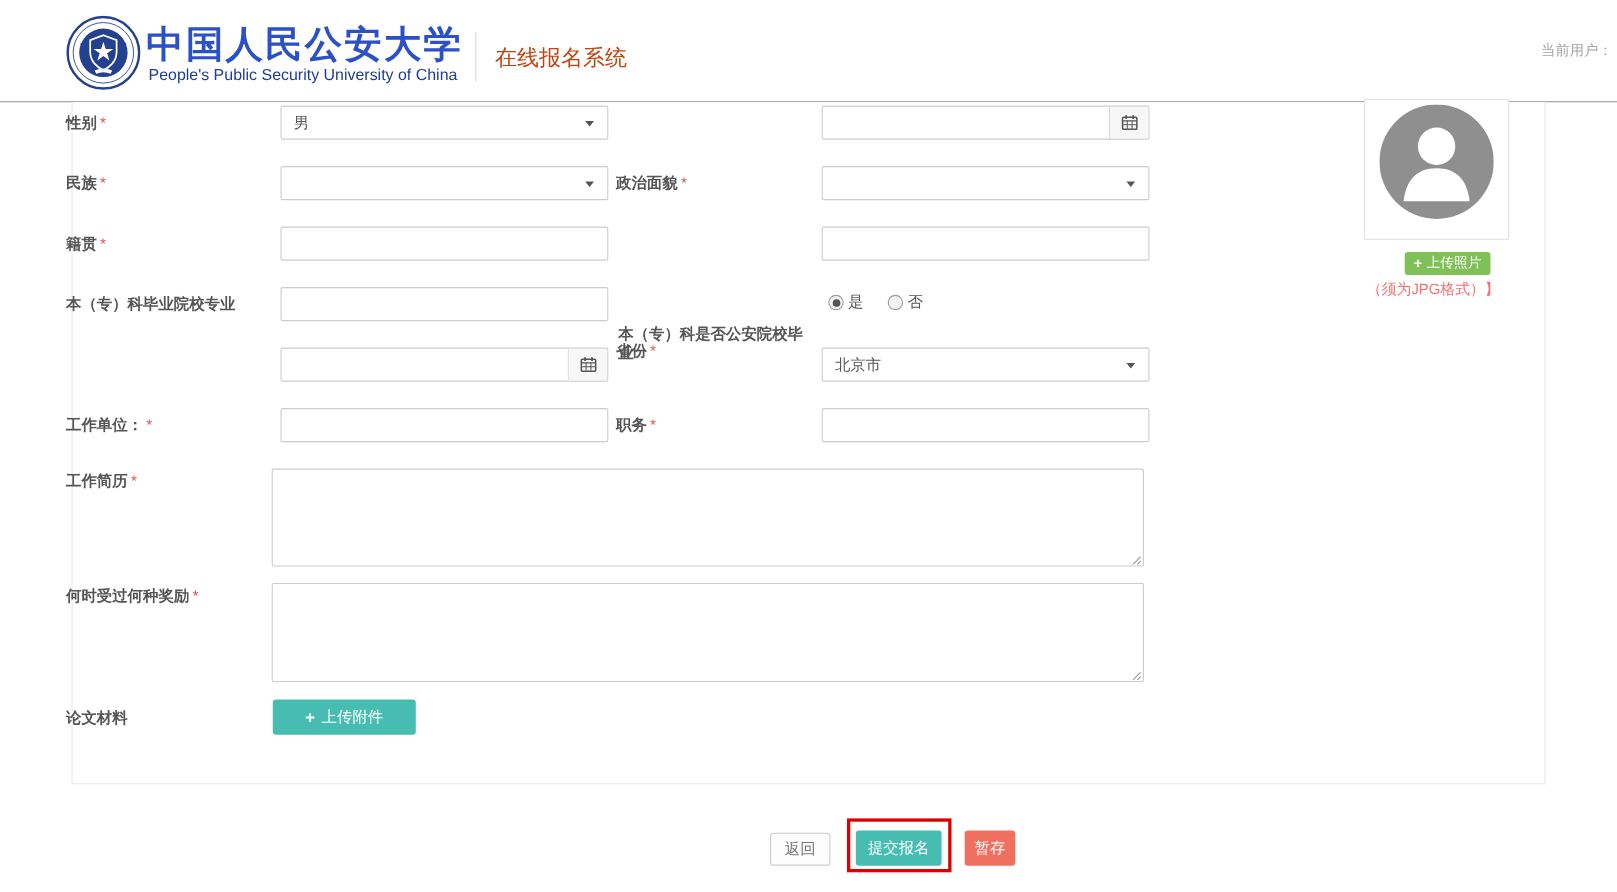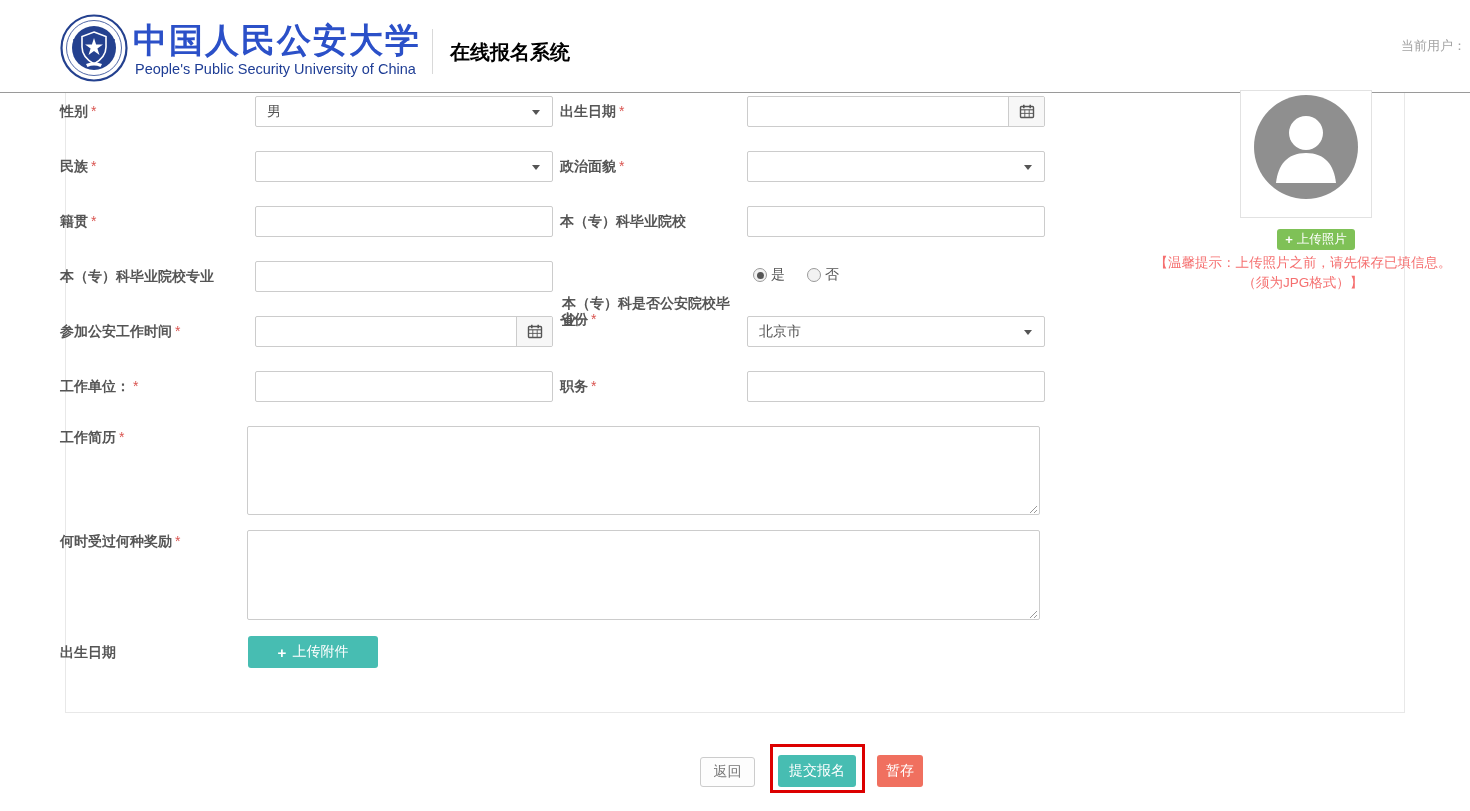--- a/index.html
+++ b/index.html
@@ -5,21 +5,21 @@
   * { margin:0; padding:0; box-sizing:border-box; }
   html,body { width:1470px; height:811px; background:#fff; font-family:"Liberation Sans",sans-serif; overflow:hidden; }
   .stage { position:relative; width:1470px; height:607px; background:#fff; }
 
   
   .header { position:absolute; left:0; top:0; width:1470px; height:93px; background:#fff; border-bottom:1px solid #9a9a9a; }
   .logo { position:absolute; left:60px; top:14px; width:68px; height:68px; }
   .uni-cn { position:absolute; left:133px; top:18px; font-size:34px; font-weight:bold; color:#2b50c8; letter-spacing:2px; }
   .uni-en { position:absolute; left:135px; top:61px; font-size:14.5px; color:#1e3d95; }
   .hdr-divider { position:absolute; left:432px; top:29px; width:1px; height:45px; background:#d9d9d9; }
-  .sys-title { position:absolute; left:450px; top:39px; font-size:20px; font-weight:bold; color:#000000; }
+  .sys-title { position:absolute; left:450px; top:39px; font-size:20px; font-weight:normal; color:#c2410c; }
   .cur-user { position:absolute; right:4px; top:37px; font-size:13px; color:#a3a3a3; }
 
   
   .panel { position:absolute; left:65px; top:93px; width:1340px; height:620px; background:#fff;
            border:1px solid #e8e8e8; border-top:none; }
 
   
   .lbl { position:absolute; font-size:14px; font-weight:bold; color:#555; text-align:left; line-height:31px; }
   .lbl .req { color:#d9534f; margin-left:3px; font-weight:normal; }
   .lbl-l { left:60px; width:180px; }
@@ -95,23 +95,20 @@
 
   <div class="panel"></div>
 
   <div class="lbl lbl-l" style="top:96px">
     <span>性别</span><span class="req">*</span>
   </div>
   <div class="sel" style="left:255px; top:96px; width:298px">
     <span>男</span>
     <span class="caret"></span>
   </div>
-  <div class="lbl lbl-r" style="top:96px">
-    <span>出生日期</span><span class="req">*</span>
-  </div>
   <div class="dategrp" style="left:747px; top:96px; width:298px">
     <input type="text" style="">
     <span class="addon">
       <svg width="16" height="15" viewBox="0 0 16 15">
         <rect x="1.5" y="2.5" width="13" height="11" rx="1" fill="none" stroke="#555" stroke-width="1.4"></rect>
         <line x1="4.8" y1="0.8" x2="4.8" y2="4.2" stroke="#555" stroke-width="1.6"></line>
         <line x1="11.2" y1="0.8" x2="11.2" y2="4.2" stroke="#555" stroke-width="1.6"></line>
         <line x1="1.5" y1="5.8" x2="14.5" y2="5.8" stroke="#555" stroke-width="1.1"></line>
         <line x1="5.8" y1="5.8" x2="5.8" y2="13" stroke="#555" stroke-width="0.9"></line>
         <line x1="10.2" y1="5.8" x2="10.2" y2="13" stroke="#555" stroke-width="0.9"></line>
@@ -132,23 +129,20 @@
   </div>
   <div class="sel" style="left:747px; top:151px; width:298px">
     <span></span>
     <span class="caret"></span>
   </div>
 
   <div class="lbl lbl-l" style="top:206px">
     <span>籍贯</span><span class="req">*</span>
   </div>
   <input class="txt" style="left: 255px; top: 206px; width: 298px;">
-  <div class="lbl lbl-r" style="top:206px">
-    <span>本（专）科毕业院校</span>
-  </div>
   <input class="txt" style="left: 747px; top: 206px; width: 298px;">
 
   <div class="lbl lbl-l" style="top:261px">
     <span>本（专）科毕业院校专业</span>
   </div>
   <input class="txt" style="left: 255px; top: 261px; width: 298px;">
   <div class="lbl lbl-wrap" style="left:562px; top:256px; width:176px">
     <span>本（专）科是否公安院校毕业</span>
   </div>
   <div class="radio-row" style="left:753px; top:266px">
@@ -157,23 +151,20 @@
           <span class="dot"></span>
         </span>
       <span class="radio-label">是</span>
     </span>
     <span class="radio-item">
       <span class="radio"></span>
       <span class="radio-label">否</span>
     </span>
   </div>
 
-  <div class="lbl lbl-l" style="top:316px">
-    <span>参加公安工作时间</span><span class="req">*</span>
-  </div>
   <div class="dategrp" style="left:255px; top:316px; width:298px">
     <input type="text" style="">
     <span class="addon">
       <svg width="16" height="15" viewBox="0 0 16 15">
         <rect x="1.5" y="2.5" width="13" height="11" rx="1" fill="none" stroke="#555" stroke-width="1.4"></rect>
         <line x1="4.8" y1="0.8" x2="4.8" y2="4.2" stroke="#555" stroke-width="1.6"></line>
         <line x1="11.2" y1="0.8" x2="11.2" y2="4.2" stroke="#555" stroke-width="1.6"></line>
         <line x1="1.5" y1="5.8" x2="14.5" y2="5.8" stroke="#555" stroke-width="1.1"></line>
         <line x1="5.8" y1="5.8" x2="5.8" y2="13" stroke="#555" stroke-width="0.9"></line>
         <line x1="10.2" y1="5.8" x2="10.2" y2="13" stroke="#555" stroke-width="0.9"></line>
@@ -210,21 +201,21 @@
   <div class="lbl" style="left:60px; top:532px; width:180px; line-height:18px">
     <span>何时受过何种奖励</span><span class="req">*</span>
   </div>
   <textarea class="ta" style="left: 247px; top: 530px; width: 793px; height: 90px;"></textarea>
   <svg class="grip" style="left:1028px; top:609px" width="10" height="10">
     <line x1="2" y1="9" x2="9" y2="2" stroke="#999" stroke-width="1"></line>
     <line x1="6" y1="9" x2="9" y2="6" stroke="#999" stroke-width="1"></line>
   </svg>
 
   <div class="lbl" style="left:60px; top:636px; width:180px; line-height:32px">
-    <span>出生日期</span>
+    <span>论文材料</span>
   </div>
   <button class="btn btn-teal btn-attach">
     <span class="plus">+</span>
     <span>上传附件</span>
   </button>
 
   <div class="photo-box"></div>
   <svg class="avatar" viewBox="0 0 104 104">
     <defs>
         <clipPath id="avclip">
@@ -235,21 +226,20 @@
     <g clip-path="url(#avclip)">
       <circle cx="52" cy="38" r="17" fill="#ffffff"></circle>
       <path d="M52 58 C33 58 24 70 22 88 L82 88 C80 70 71 58 52 58 Z" fill="#ffffff"></path>
     </g>
   </svg>
   <button class="btn btn-photo">
     <span class="plus">+</span>
     <span>上传照片</span>
   </button>
   <div class="tips">
-    <div>【温馨提示：上传照片之前，请先保存已填信息。</div>
     <div>（须为JPG格式）】</div>
   </div>
 
   <button class="btn btn-back">返回</button>
   <div class="annotation"></div>
   <button class="btn btn-teal btn-submit">提交报名</button>
   <button class="btn btn-save">暂存</button>
 
 </div>
 

